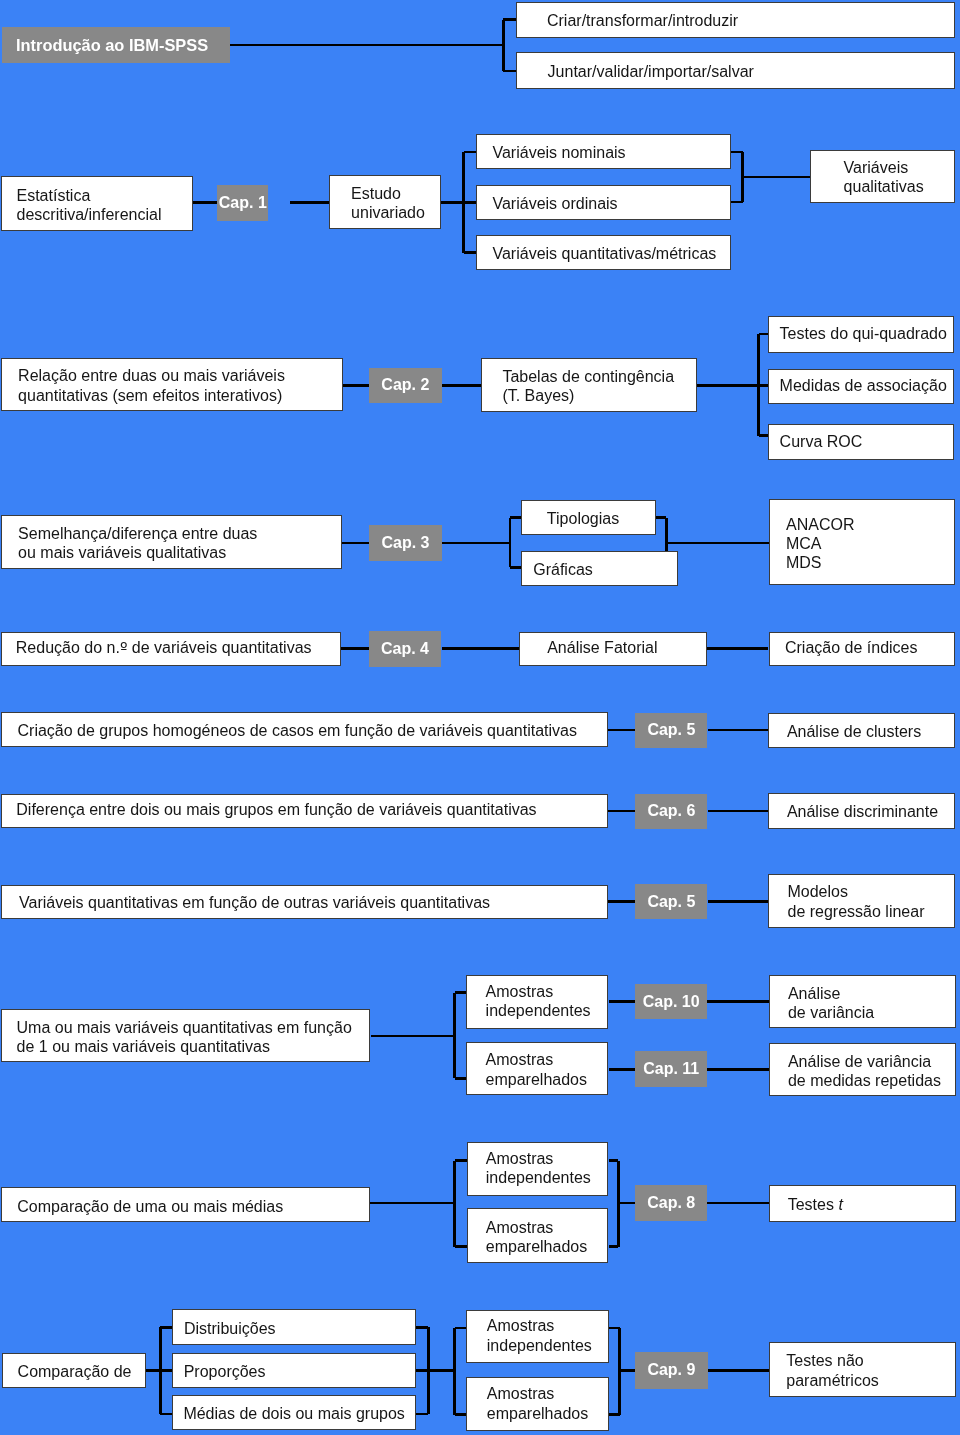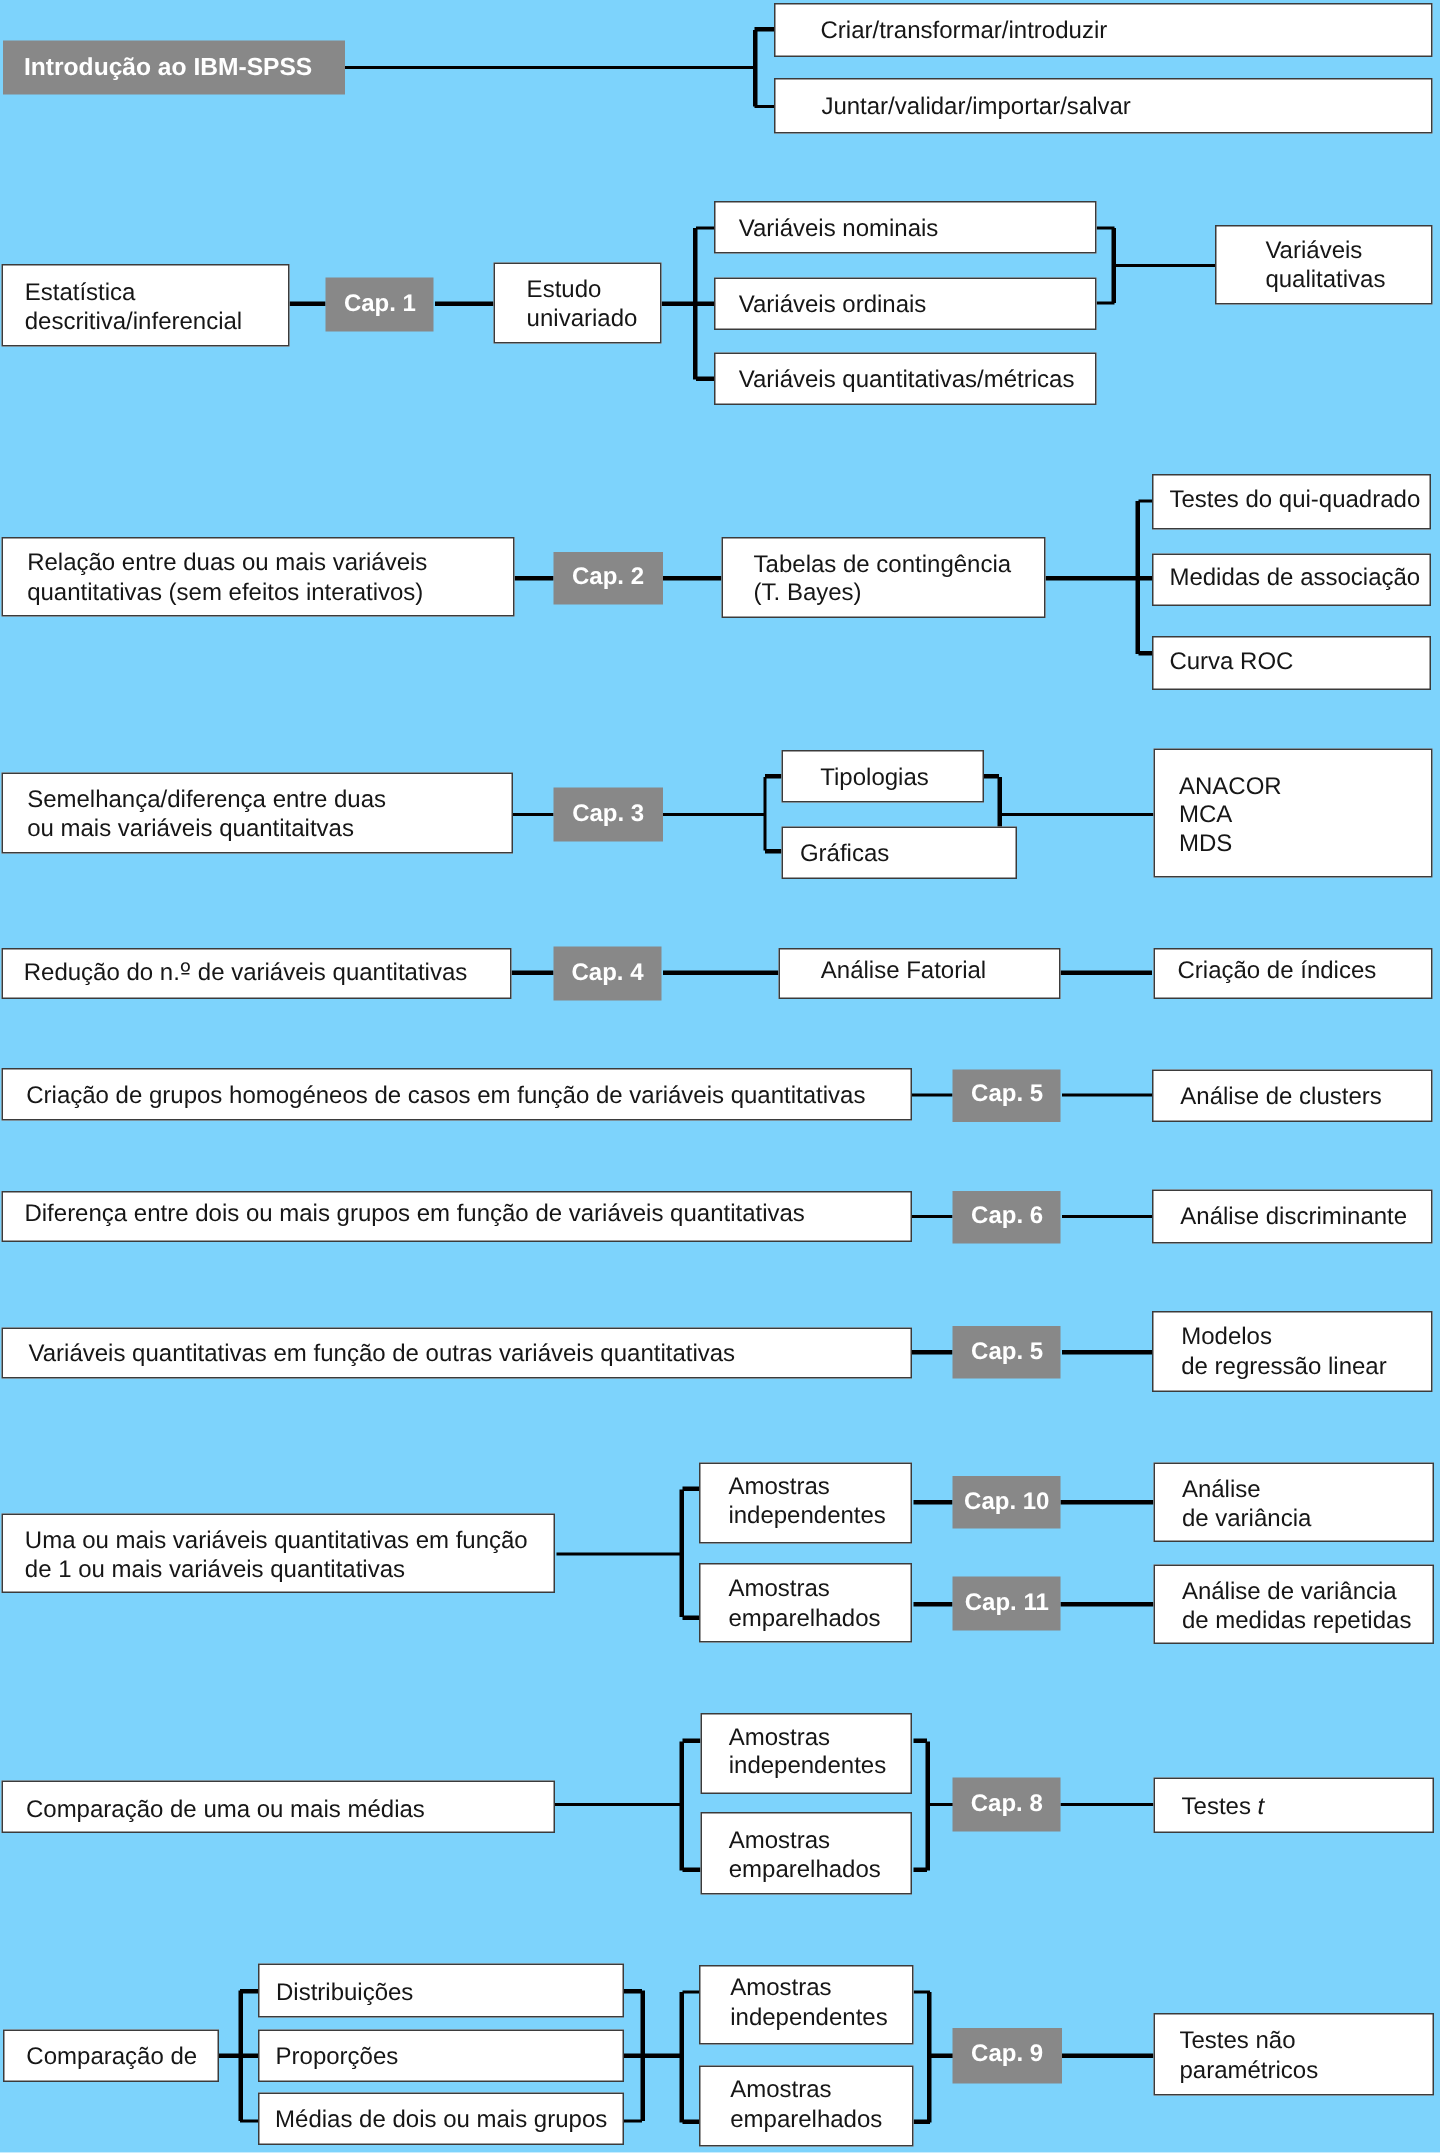--- a/index.html
+++ b/index.html
@@ -1,17 +1,17 @@
 <!DOCTYPE html>
 <html><head>
 <meta charset="utf-8">
 <title>Fluxograma IBM-SPSS</title>
 <style>
   html,body{margin:0;padding:0;background:#ffffff;}
-  #canvas{position:relative;width:960px;height:1435px;background:#7dd3fc;
+  #canvas{position:relative;width:960px;height:1435px;background:#3b82f6;
     font-family:"Liberation Sans",sans-serif;overflow:hidden;}
   .box{position:absolute;box-sizing:border-box;border:1px solid #3b3b3b;background:#fff;
     display:flex;align-items:center;color:#161616;z-index:2;}
   .box .t{white-space:pre;position:relative;top:calc(1px + var(--dy,0px));}
   .ord{font-family:"DejaVu Sans",sans-serif;}
   .gray{position:absolute;box-sizing:border-box;background:#888888;color:#ffffff;
     font-weight:bold;display:flex;align-items:center;justify-content:center;z-index:3;}
   .gray.title{justify-content:flex-start;padding-left:14px;}
   .ln{position:absolute;background:#000000;z-index:1;}
 </style>
@@ -58,21 +58,21 @@
       <span class="t">Testes do qui-quadrado</span>
     </div>
 <div class="box" style="left:768.3px;top:368.5px;width:185.5px;height:35.5px;font-size:16px;padding-left:10.3px;padding-right:10.3px;line-height:1.2;--dy:-1.5px;">
       <span class="t">Medidas de associação</span>
     </div>
 <div class="box" style="left:768.3px;top:424px;width:185.5px;height:35.5px;font-size:16px;padding-left:10.3px;padding-right:10.3px;line-height:1.2;--dy:-1.5px;">
       <span class="t">Curva ROC</span>
     </div>
 <div class="box" style="left:1px;top:515px;width:341px;height:53.5px;font-size:16px;padding-left:16.1px;padding-right:16.1px;line-height:1.2;">
       <span class="t">Semelhança/diferença entre duas
-ou mais variáveis quantitaitvas</span>
+ou mais variáveis qualitativas</span>
     </div>
 <div class="box" style="left:521.25px;top:499.7px;width:134.9px;height:34.9px;font-size:16px;padding-left:24.6px;padding-right:24.6px;line-height:1.2;">
       <span class="t">Tipologias</span>
     </div>
 <div class="box" style="left:521.25px;top:551.1px;width:157px;height:34.5px;font-size:16px;padding-left:11px;padding-right:25.5px;line-height:1.2;">
       <span class="t">Gráficas</span>
     </div>
 <div class="box" style="left:768.7px;top:499.4px;width:186.5px;height:86px;font-size:16px;padding-left:16.3px;padding-right:16.3px;line-height:1.2;">
       <span class="t">ANACOR
 MCA
@@ -160,21 +160,21 @@
       <span class="t">Amostras
 emparelhados</span>
     </div>
 <div class="box" style="left:768.5px;top:1342px;width:187px;height:55px;font-size:16px;padding-left:16.8px;padding-right:16.8px;line-height:1.2;">
       <span class="t">Testes não
 paramétricos</span>
     </div>
 <div class="gray title" style="left:2px;top:27px;width:228px;height:36px;font-size:16.4px;">
       <span>Introdução ao IBM-SPSS</span>
     </div>
-<div class="gray" style="left:217.3px;top:184.5px;width:72px;height:36px;font-size:16px;">
+<div class="gray" style="left:217.3px;top:184.5px;width:51px;height:36px;font-size:16px;">
       <span>Cap. 1</span>
     </div>
 <div class="gray" style="left:369px;top:367.6px;width:72.7px;height:35.5px;font-size:16px;">
       <span>Cap. 2</span>
     </div>
 <div class="gray" style="left:369px;top:524.6px;width:72.9px;height:36.4px;font-size:16px;">
       <span>Cap. 3</span>
     </div>
 <div class="gray" style="left:368.9px;top:631.4px;width:72.2px;height:36.1px;font-size:16px;">
       <span>Cap. 4</span>

